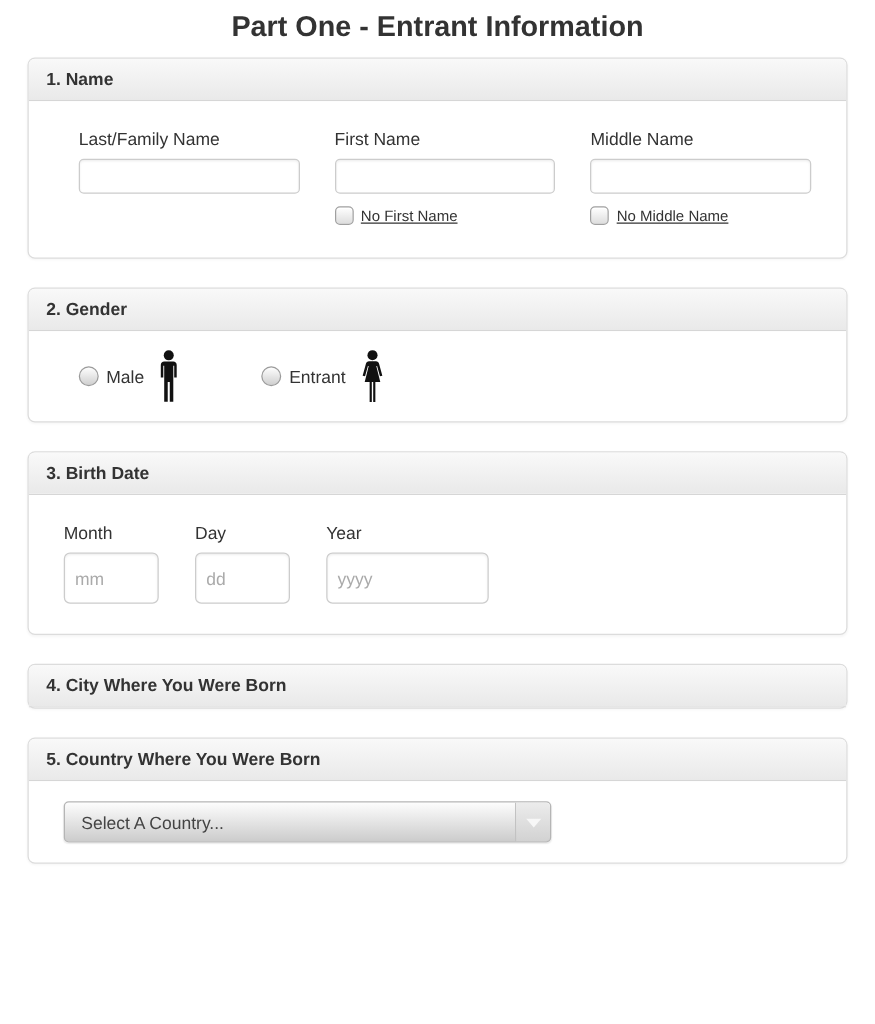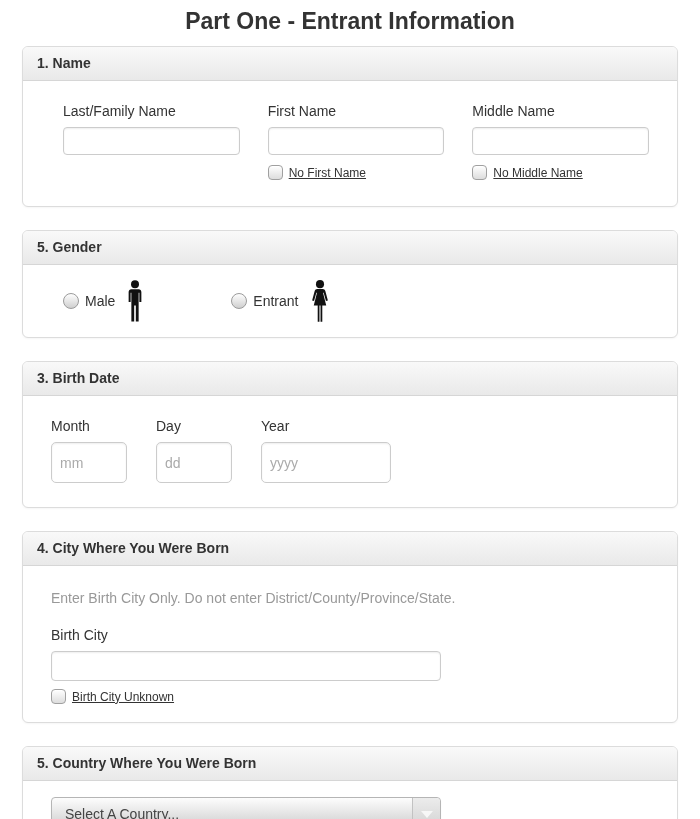--- a/index.html
+++ b/index.html
@@ -77,21 +77,21 @@
     border: 1px solid #a0a0a0;
     border-radius: 4px;
     background: linear-gradient(#ffffff, #dddddd);
     box-shadow: inset 0 1px 0 #fff;
     margin-right: 6px;
     flex: 0 0 auto;
     cursor: pointer;
   }
 
   
-  .gender-body { padding: 14px 28px; display: flex; align-items: center; gap: 22px; }
+  .gender-body { padding: 14px 28px; display: flex; align-items: center; }
   .gender-group { display: flex; align-items: center; }
   .gender-group.first { margin-left: 12px; }
   .gender-group.second { margin-left: 64px; }
   .radio {
     width: 16px; height: 16px;
     border: 1px solid #9b9b9b;
     border-radius: 50%;
     background: linear-gradient(#fefefe, #cfcfcf);
     margin-right: 6px;
     flex: 0 0 auto;
@@ -178,21 +178,21 @@
         <div class="check-row">
           <span class="checkbox"></span>
           <span>No Middle Name</span>
         </div>
       </div>
     </div>
   </div>
 </section>
 
 <section class="panel">
-  <div class="panel-header">5. Gender</div>
+  <div class="panel-header">2. Gender</div>
   <div class="gender-body">
     <div class="gender-group first">
       <span class="radio"></span>
       <span class="gender-label">Male</span>
       <svg class="person-icon" width="20" height="44" viewBox="0 0 22 46">
         <g fill="#111">
           <circle cx="11" cy="4.6" r="4.4"></circle>
           <path d="M7 10 L15 10 C16.7 10 18 11.3 18 13 L18 24 L15.8 24 L15.8 13.8 L15 13.8 L15 45.5 L11.9 45.5 L11.9 28 L10.1 28 L10.1 45.5 L7 45.5 L7 13.8 L6.2 13.8 L6.2 24 L4 24 L4 13 C4 11.3 5.3 10 7 10 Z"></path>
         </g>
       </svg>
@@ -225,29 +225,20 @@
       <div class="date-col">
         <label class="field-label">Year</label>
         <input type="text" class="text-input date-input w-year" placeholder="yyyy" style="">
       </div>
     </div>
   </div>
 </section>
 
 <section class="panel">
   <div class="panel-header">4. City Where You Were Born</div>
-  <div class="city-body">
-    <p class="note-text">Enter Birth City Only. Do not enter District/County/Province/State.</p>
-    <label class="field-label">Birth City</label>
-    <input type="text" class="text-input city-input" style="">
-    <div class="check-row city-check">
-      <span class="checkbox"></span>
-      <span>Birth City Unknown</span>
-    </div>
-  </div>
 </section>
 
 <section class="panel" style="margin-bottom:0;">
   <div class="panel-header">5. Country Where You Were Born</div>
   <div class="country-body">
     <div class="fake-select">
       <span class="fake-select-value">Select A Country...</span>
       <span class="fake-select-arrowbox">
         <span class="arrow-down"></span>
       </span>

